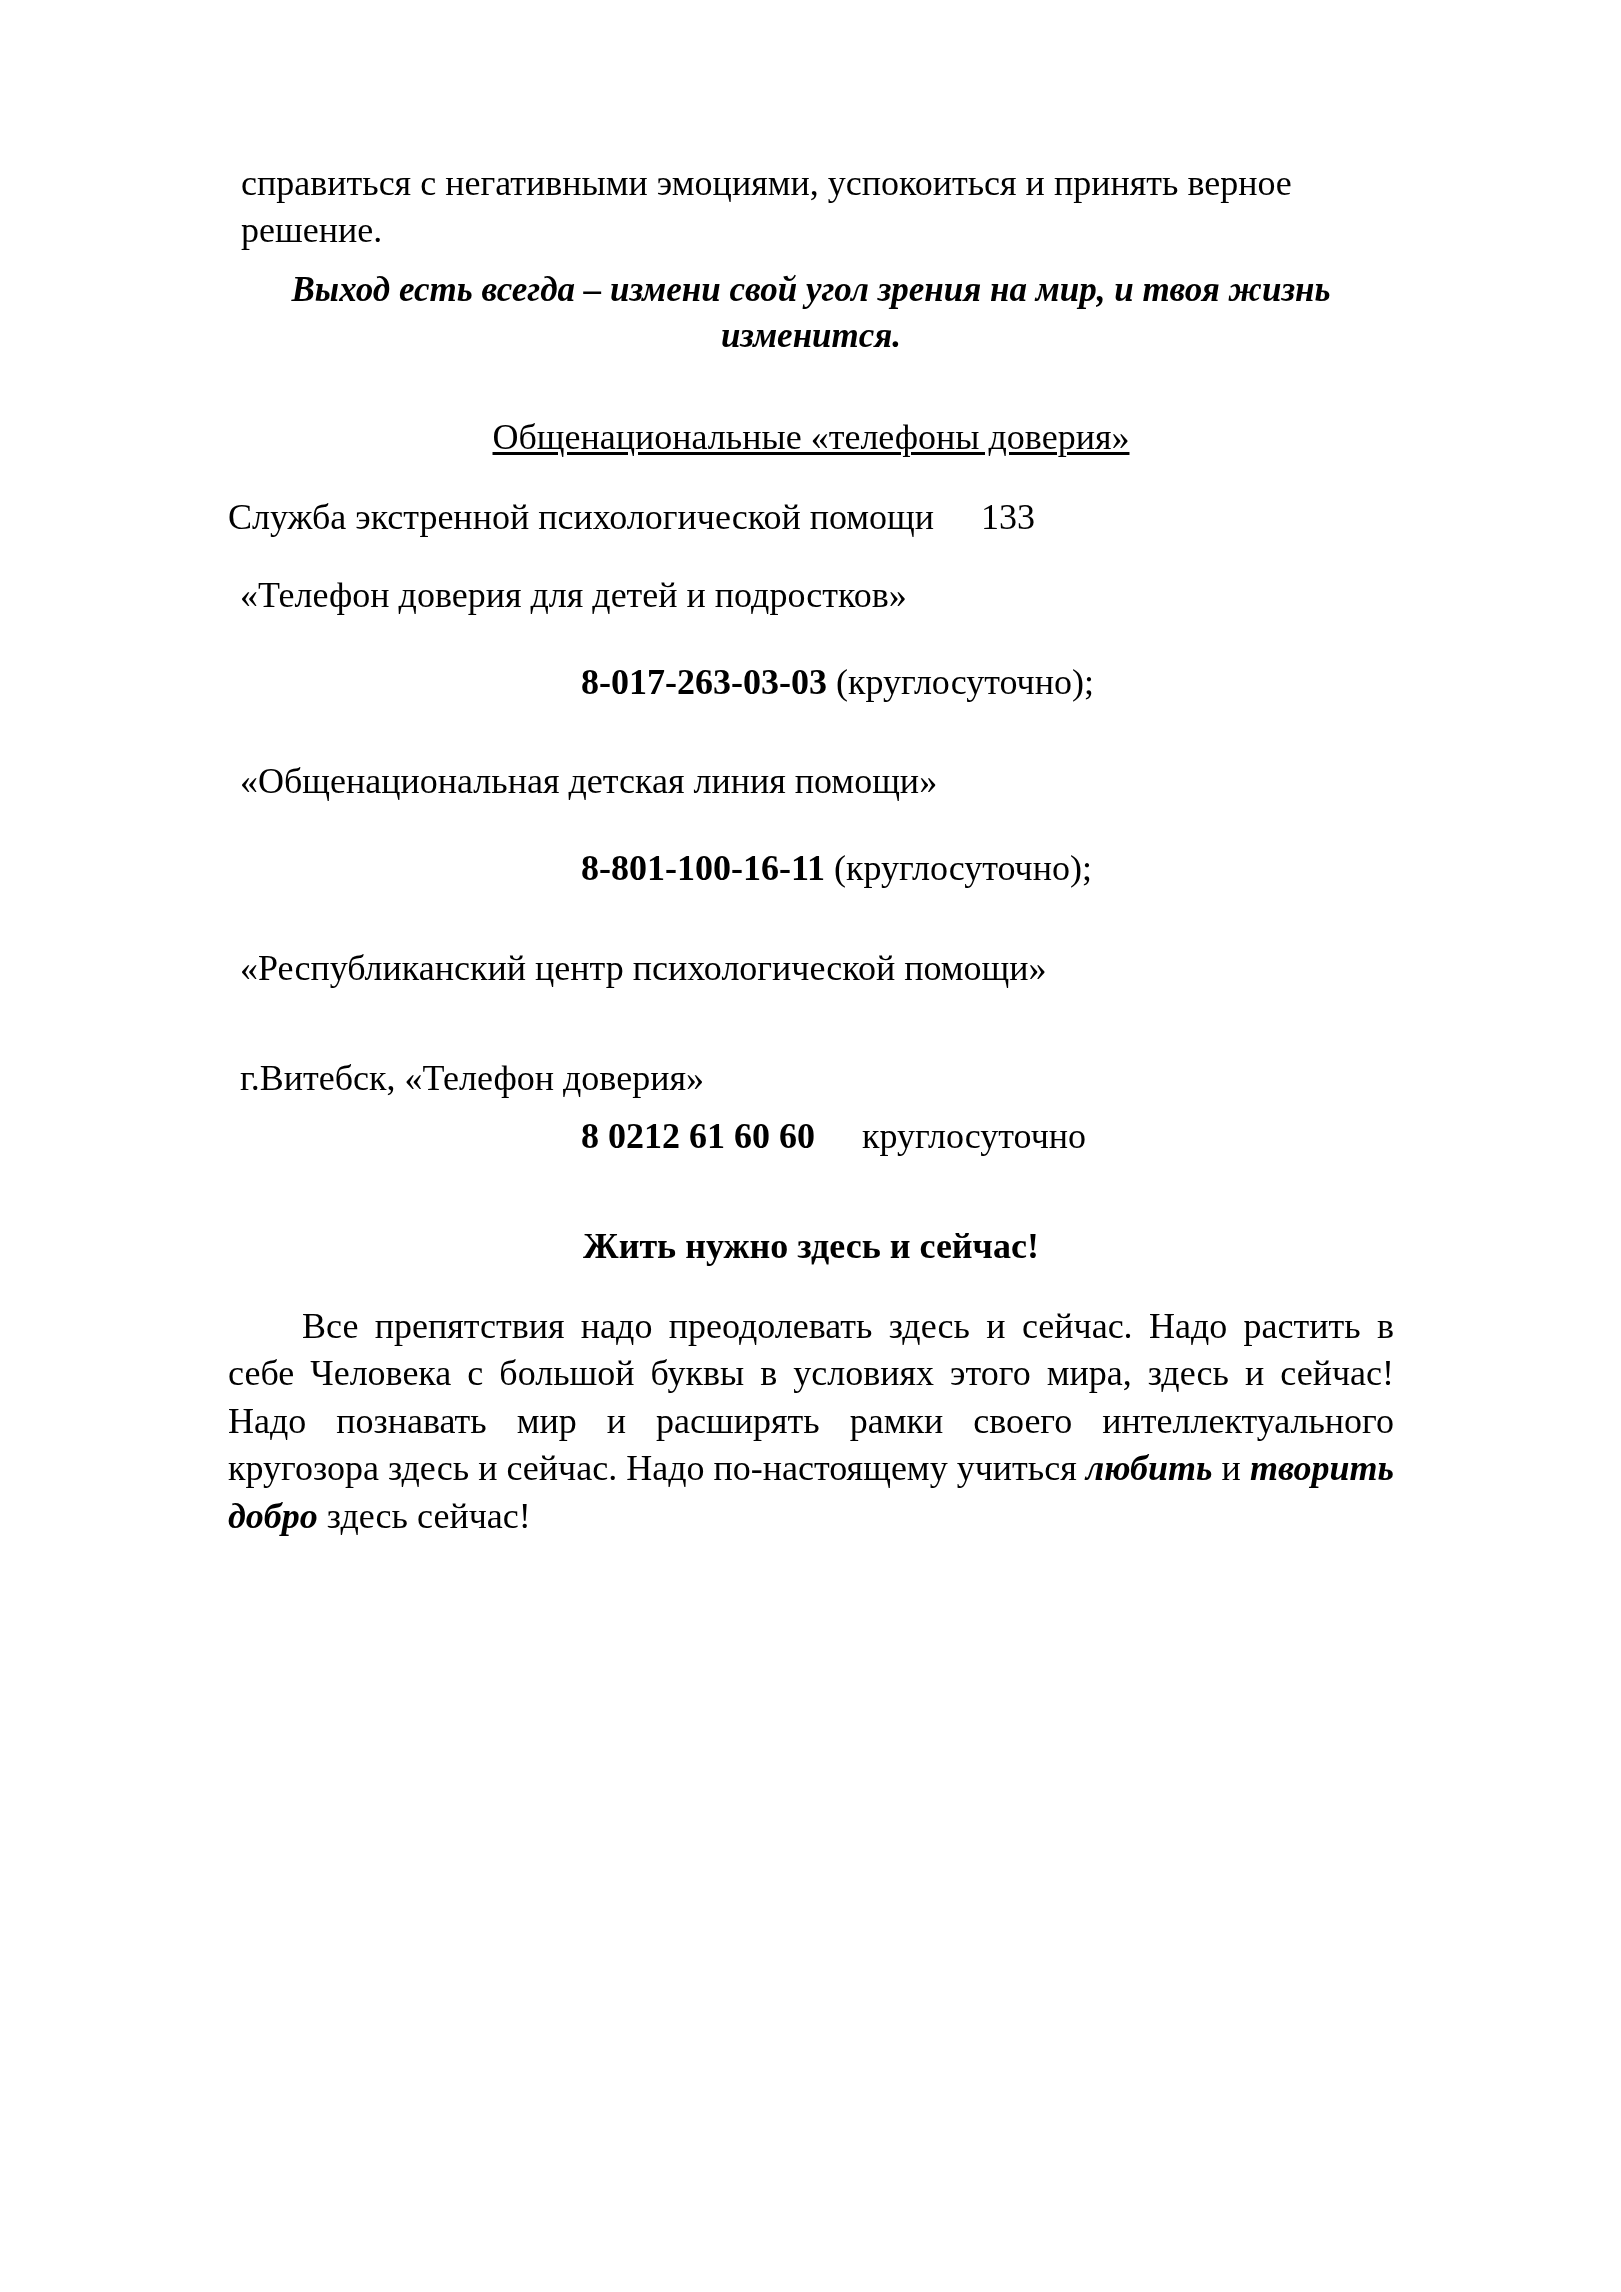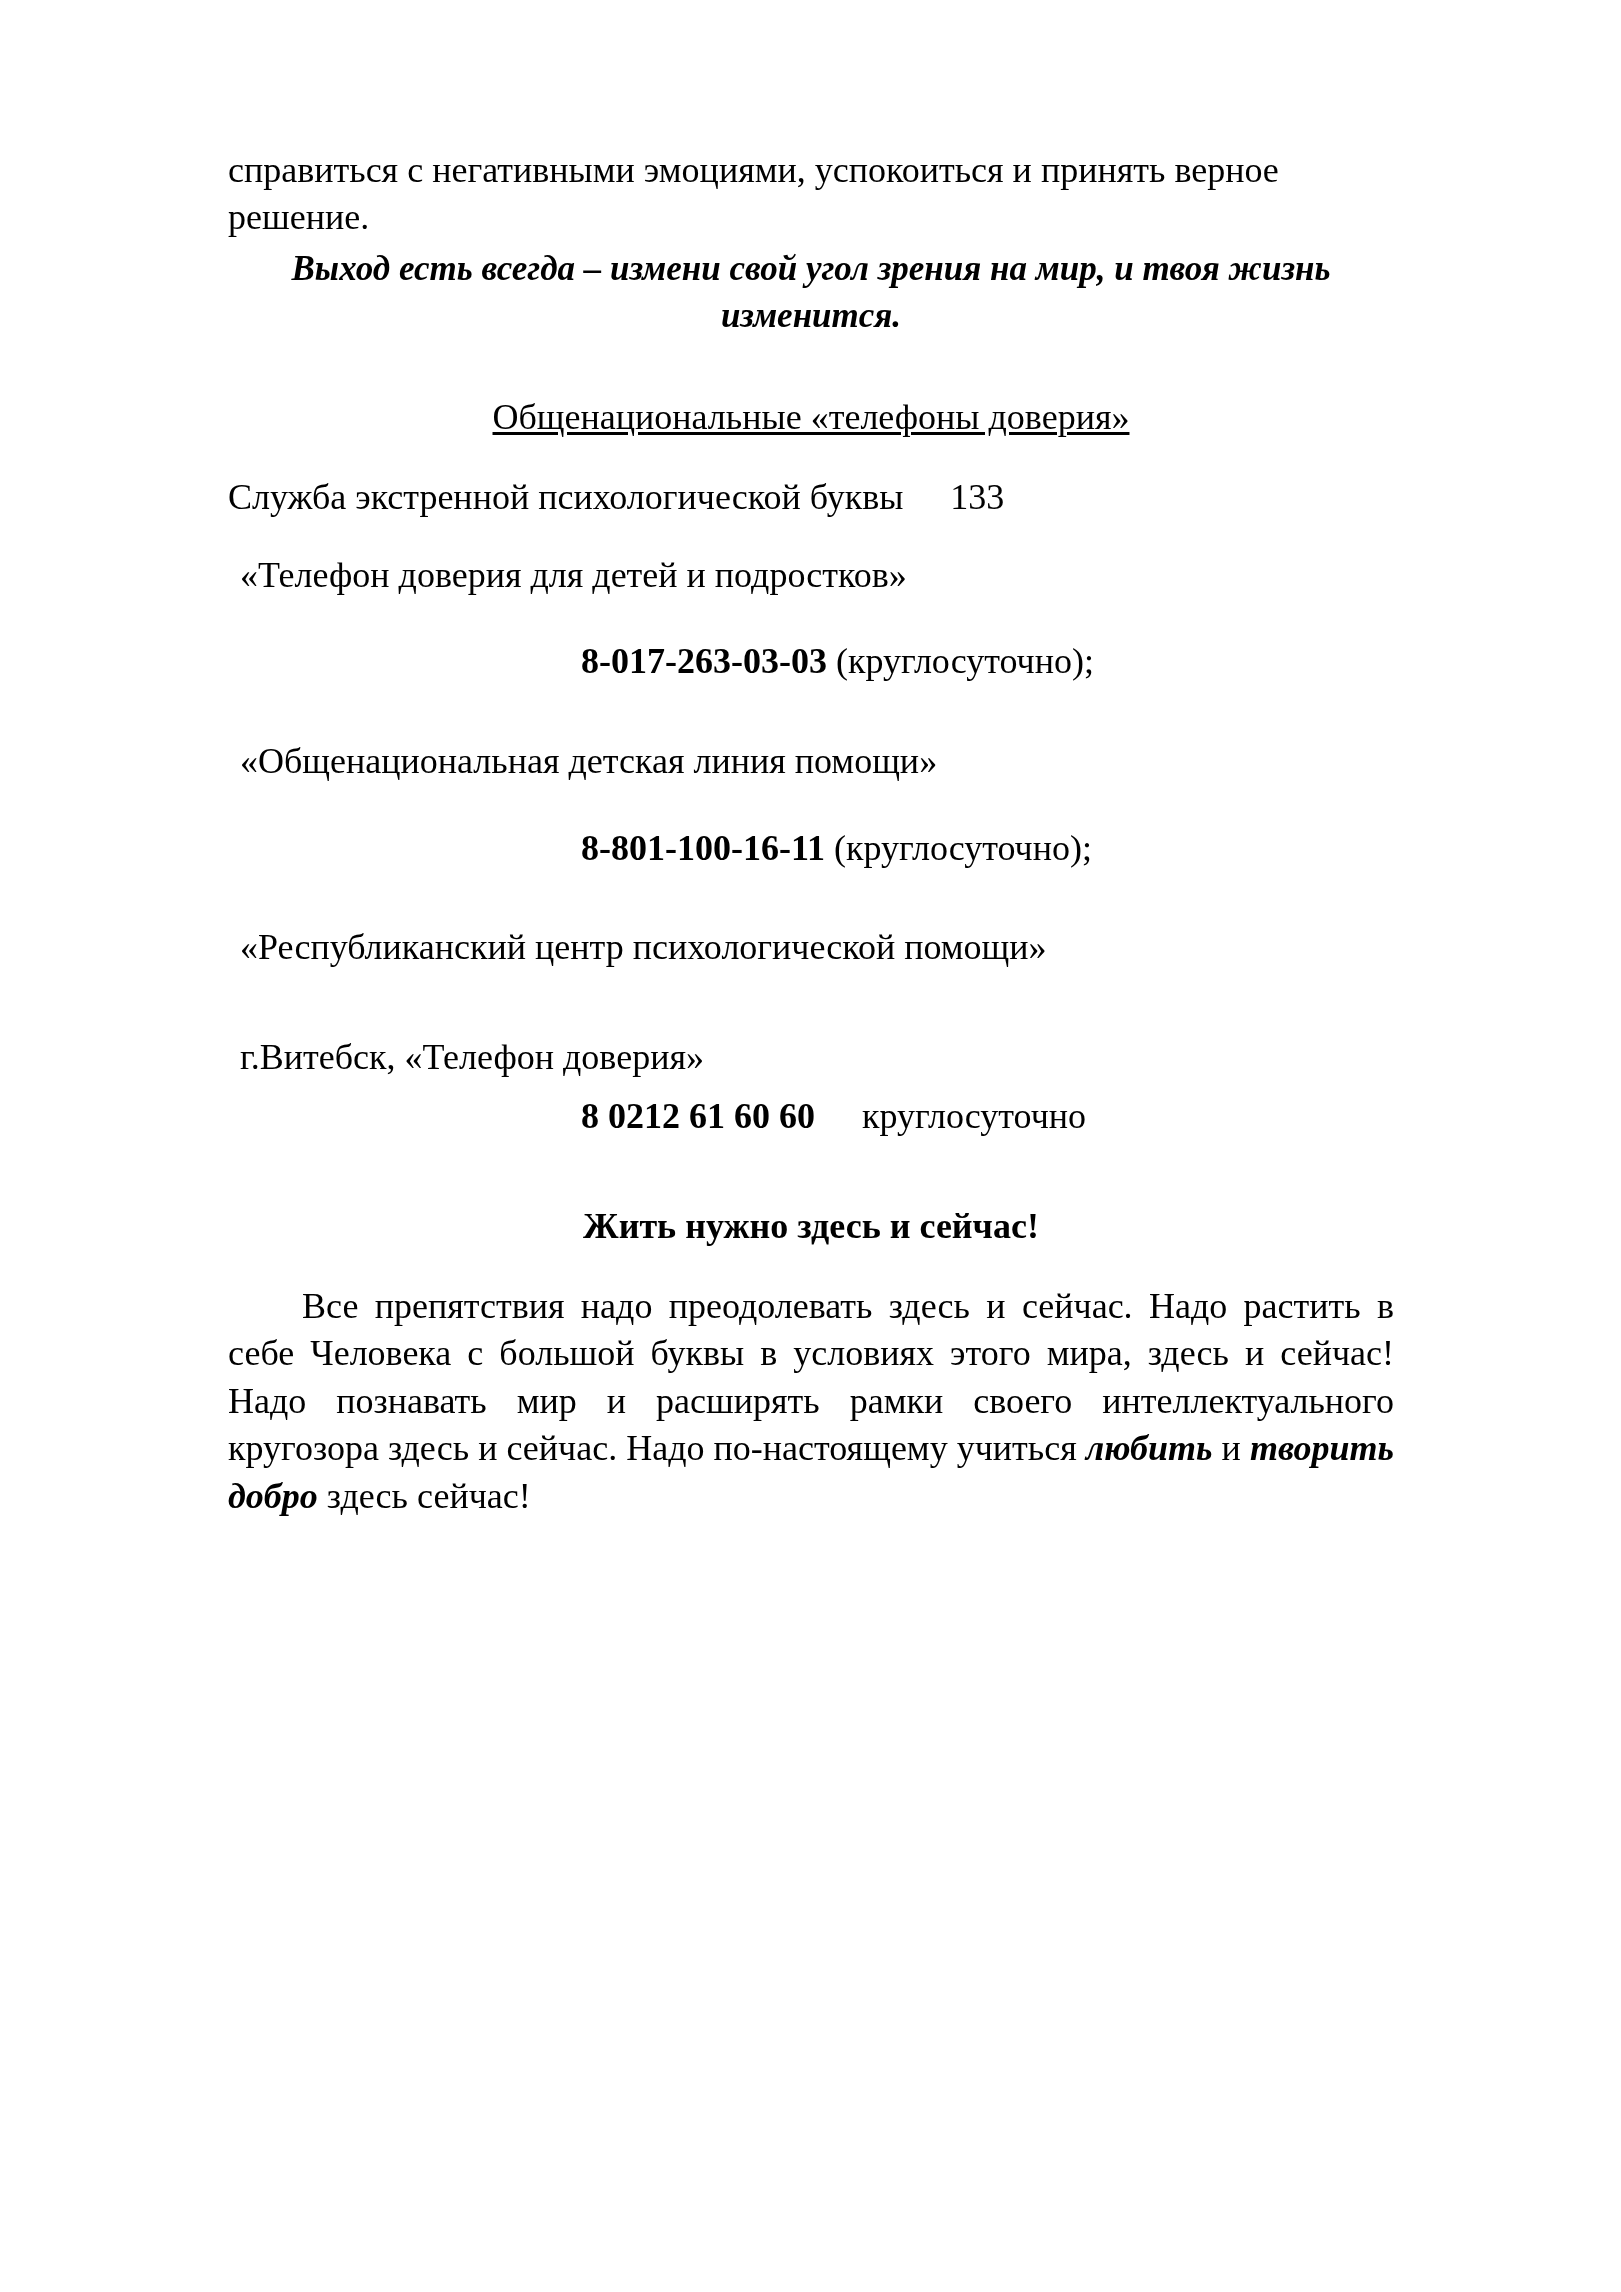--- a/index.html
+++ b/index.html
@@ -31,21 +31,21 @@
     text-align: justify;
     text-justify: inter-word;
   }
   .indent {
     text-indent: 74px;
   }
 
   .lead {
     font-size: 36px;
     line-height: 1.30;
-    margin: 0;
+    margin: 13px;
   }
 
   .slogan {
     font-size: 35px;
     font-weight: bold;
     font-style: italic;
     text-align: center;
     line-height: 1.32;
     margin: 5.9px 0 0 0;
     padding: 0 27.4px;
@@ -119,21 +119,21 @@
     <p class="lead">справиться с негативными эмоциями, успокоиться и принять верное решение.</p>
 
     <p class="slogan">Выход есть всегда – измени свой угол зрения на мир, и твоя жизнь изменится.</p>
 
     <div class="spacer-lg"></div>
 
     <p class="section-title"><span class="u">Общенациональные «телефоны доверия»</span></p>
 
     <div class="spacer-md"></div>
 
-    <p class="svc-line"><span>Служба экстренной психологической буквы</span><span class="gap-wide"></span><span class="svc-number">133</span></p>
+    <p class="svc-line"><span>Служба экстренной психологической помощи</span><span class="gap-wide"></span><span class="svc-number">133</span></p>
 
     <div class="spacer-sm"></div>
 
     <p class="org-line">«Телефон доверия для детей и подростков»</p>
 
     <div class="spacer-sm"></div>
 
     <p class="phone-line"><span class="phone-num">8-017-263-03-03</span> <span class="phone-note">(круглосуточно);</span></p>
 
     <div class="spacer-md"></div>

